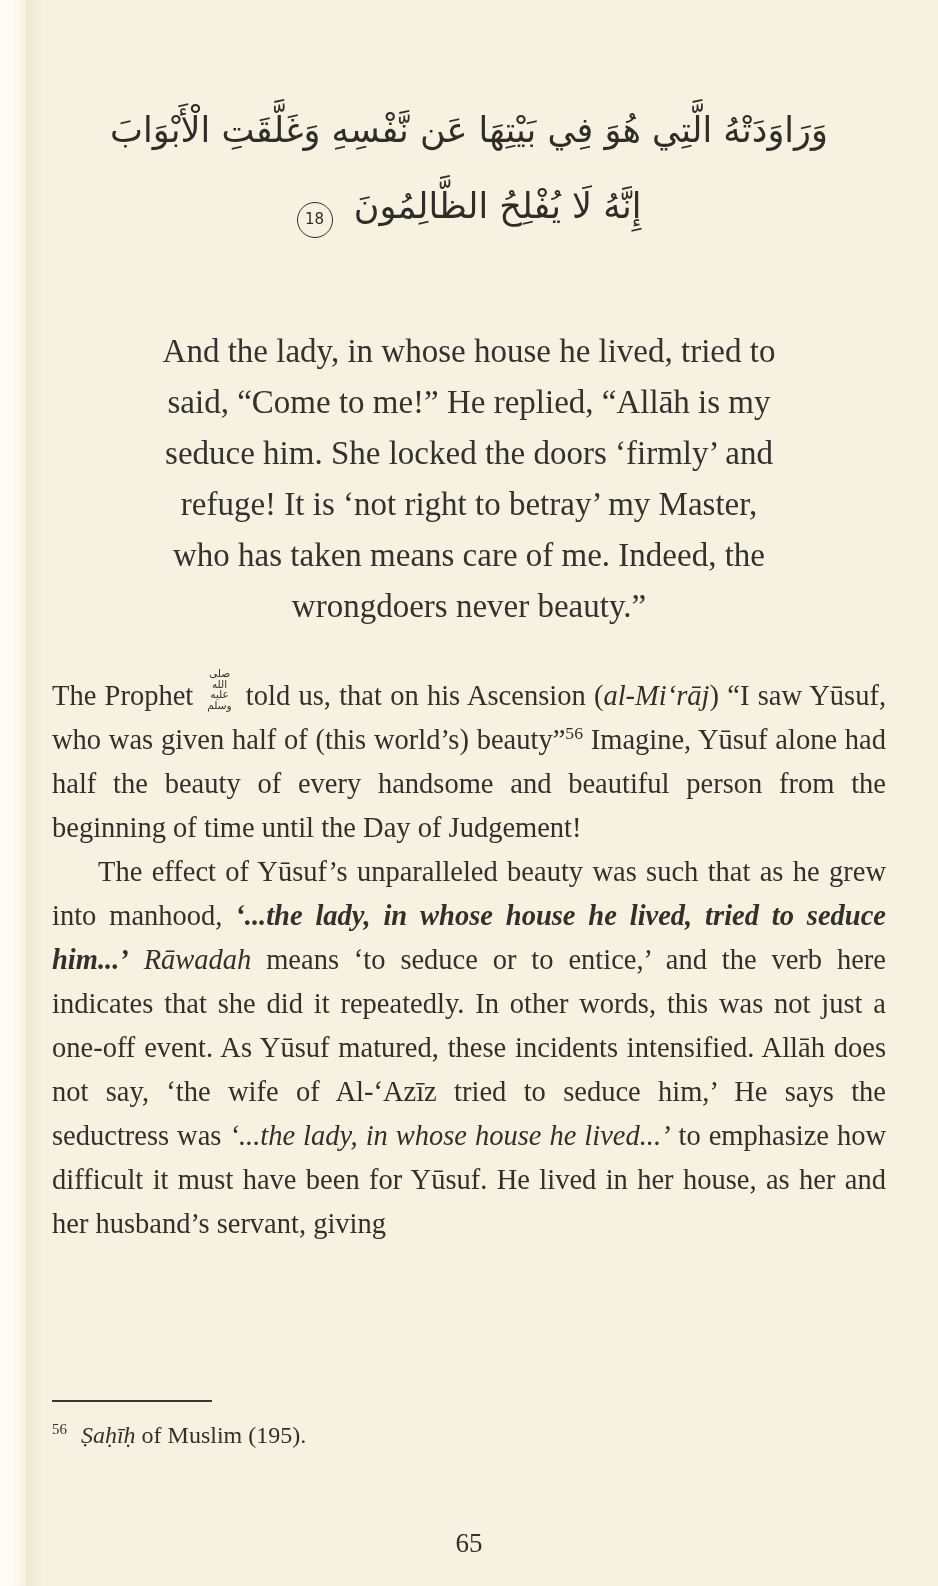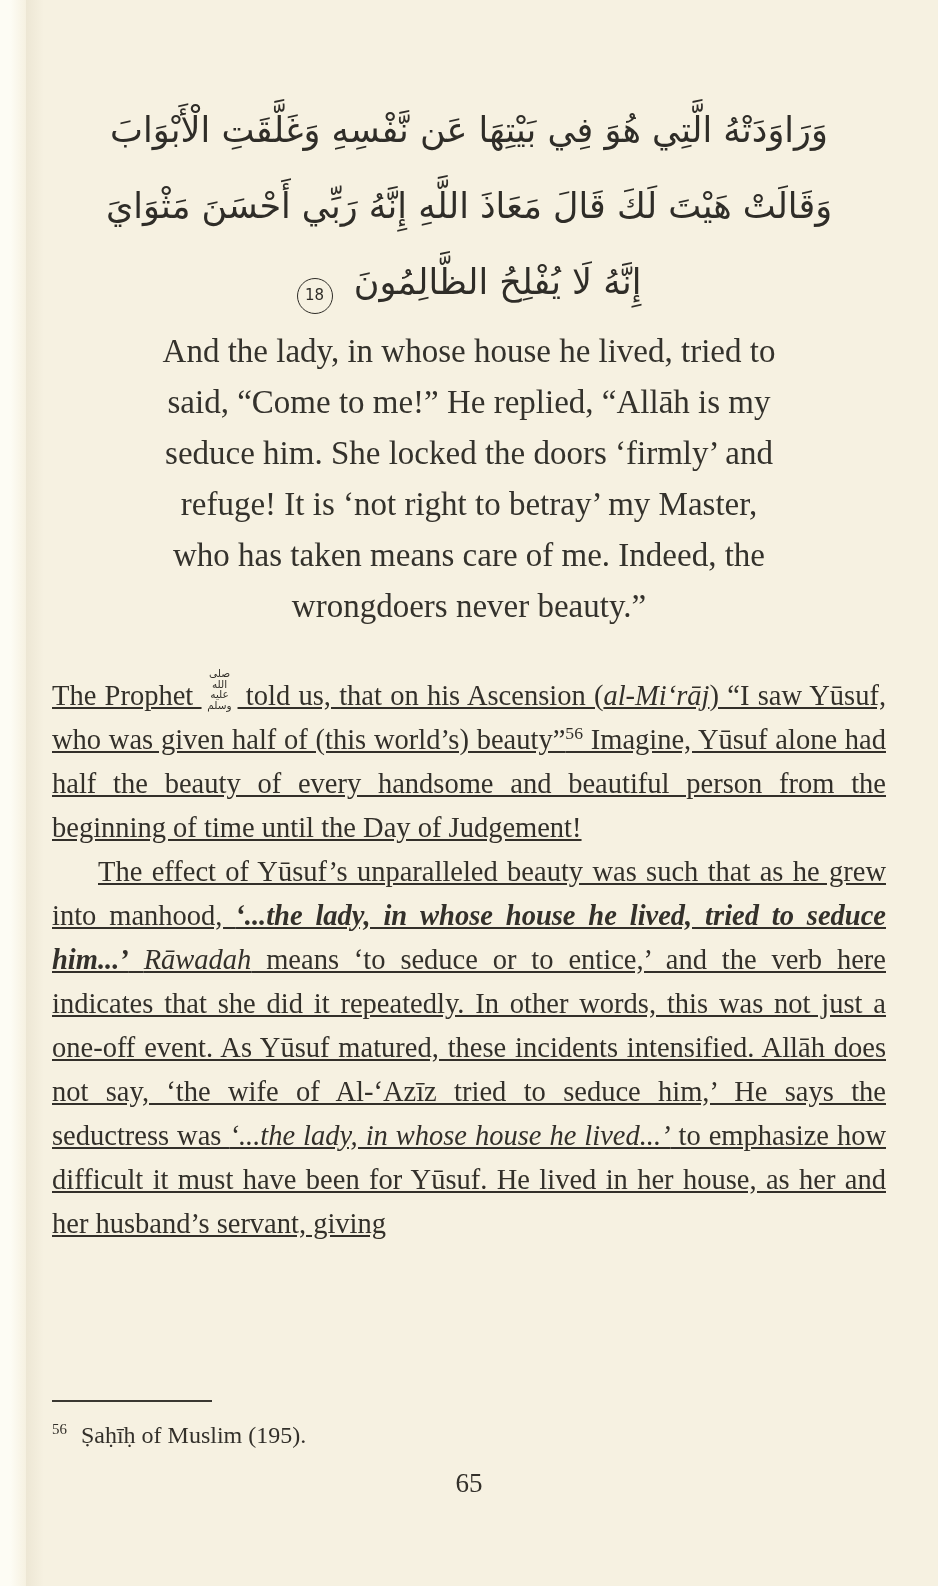--- a/index.html
+++ b/index.html
@@ -76,21 +76,20 @@
   
   .body-text{
     position:absolute;
     top:668px;
     left:52px;
     right:52px;
     font-size:28.5px;
     line-height:44px;
     text-align:justify;
     color:var(--ink);
-    text-decoration:underline;
   }
   .para{margin:0;}
   .para.indent{text-indent:46px;}
   .para sup{font-size:0.62em;line-height:0;}
   .honorific{
     display:inline-block;
     font-family:"DejaVu Sans",sans-serif;
     font-size:10.5px;
     line-height:1;
     max-width:36px;
@@ -121,37 +120,36 @@
   }
   .footnote .fn-marker{
     font-size:0.62em;
     vertical-align:super;
     margin-right:14px;
   }
 
   
   .page-number{
     position:absolute;
-    top:1468px;
+    top:1528px;
     left:0;right:0;
     text-align:center;
     font-size:27px;
     color:var(--ink);
   }
 </style>
 </head>
 <body>
 
 <div class="page">
   <div class="page-edge"></div>
   <div class="page-shade"></div>
 
   <section class="quran">
     <div class="qline">وَرَاوَدَتْهُ الَّتِي هُوَ فِي بَيْتِهَا عَن نَّفْسِهِ وَغَلَّقَتِ الْأَبْوَابَ</div>
-    <div class="qline">وَقَالَتْ هَيْتَ لَكَ قَالَ مَعَاذَ اللَّهِ إِنَّهُ رَبِّي أَحْسَنَ مَثْوَايَ</div>
     <div class="qline">
       <span>إِنَّهُ لَا يُفْلِحُ الظَّالِمُونَ</span>
       <span class="ayah-marker">18</span>
     </div>
   </section>
 
   <section class="translation">
     <div class="tline">And the lady, in whose house he lived, tried to</div>
     <div class="tline">said, “Come to me!” He replied, “Allāh is my</div>
     <div class="tline">seduce him. She locked the doors ‘firmly’ and</div>
@@ -160,17 +158,17 @@
     <div class="tline">wrongdoers never beauty.”</div>
   </section>
 
   <section class="body-text">
     <p class="para"><span>The Prophet </span><span class="honorific">صلى الله عليه وسلم</span><span> told us, that on his Ascension (</span><span style="font-style: italic;">al-Mi‘rāj</span><span>) “I saw Yūsuf, who was given half of (this world’s) beauty”</span><sup>56</sup><span> Imagine, Yūsuf alone had half the beauty of every handsome and beautiful person from the beginning of time until the Day of Judgement!</span></p>
     <p class="para indent"><span>The effect of Yūsuf’s unparalleled beauty was such that as he grew into manhood, </span><span style="font-style: italic; font-weight: bold;">‘...the lady, in whose house he lived, tried to seduce him...’</span><span> </span><span style="font-style: italic;">Rāwadah</span><span> means ‘to seduce or to entice,’ and the verb here indicates that she did it repeatedly. In other words, this was not just a one-off event. As Yūsuf matured, these incidents intensified. Allāh does not say, ‘the wife of Al-‘Azīz tried to seduce him,’ He says the seductress was </span><span style="font-style: italic;">‘...the lady, in whose house he lived...’</span><span> to emphasize how difficult it must have been for Yūsuf. He lived in her house, as her and her husband’s servant, giving</span></p>
   </section>
 
   <div class="footnote-rule"></div>
   <div class="footnote">
-    <span class="fn-marker">56</span><span><span style=" text-align: center;">Ṣaḥīḥ</span><span> of Muslim (195).</span></span>
+    <span class="fn-marker">56</span><span><span style="font-style: italic; text-align: center;">Ṣaḥīḥ</span><span> of Muslim (195).</span></span>
   </div>
 
   <div class="page-number">65</div>
 </div>
 
 </body></html>

